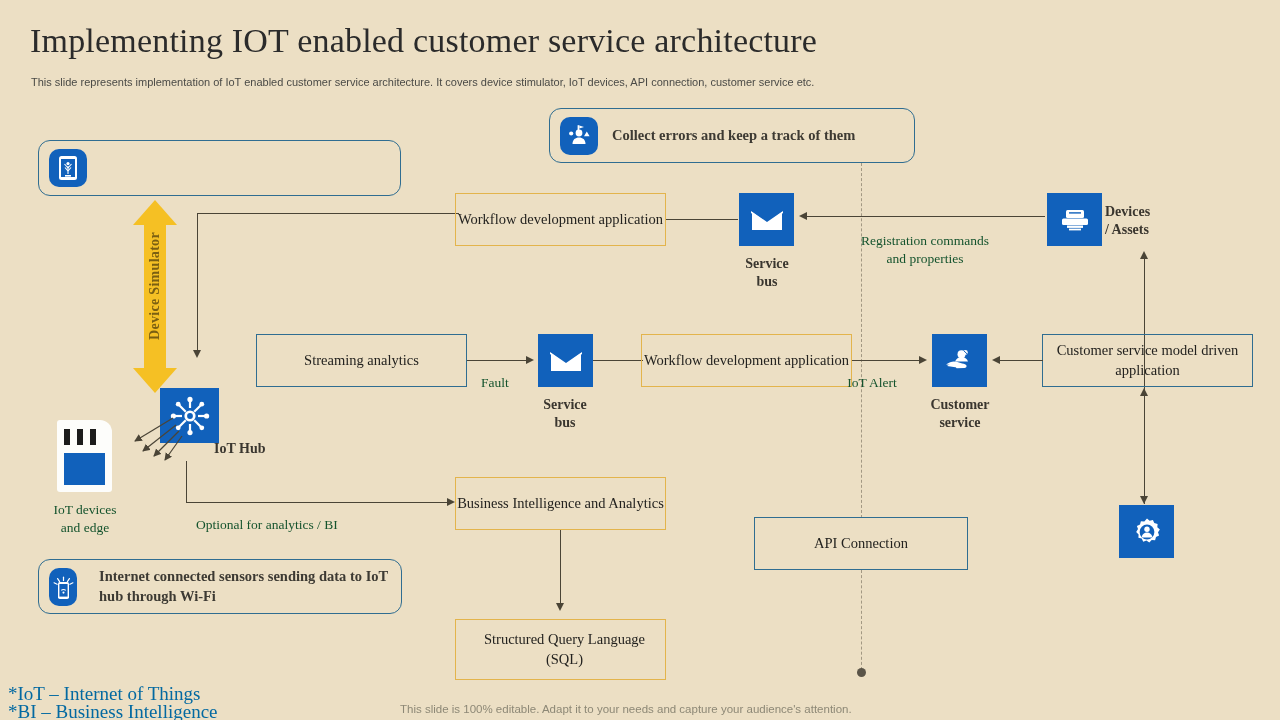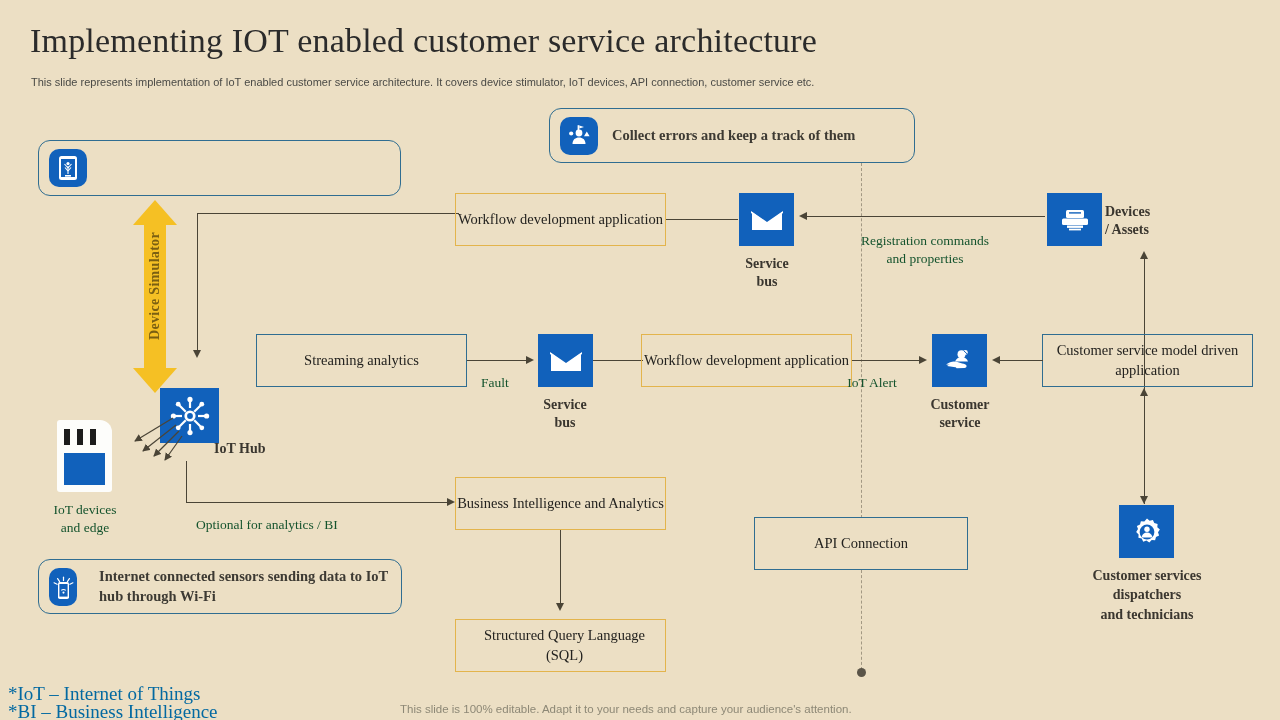--- a/index.html
+++ b/index.html
@@ -350,21 +350,21 @@
   <div class="arrowhead ar-r" style="left:447px; top:498px;"></div>
   <div class="lbl plain" style="left:196px; top:516px; width:250px; text-align:left;">Optional  for  analytics  / BI</div>
 
   <div class="box box-gold" style="left:455px; top:477px; width:211px; height:53px;">
     <span>Business Intelligence and Analytics</span>
   </div>
 
   <div class="ln lnv" style="left:560px; top:530px; height:75px;"></div>
   <div class="arrowhead ar-d" style="left:556px; top:603px;"></div>
 
-  <div class="box box-gold" style="left:455px; top:619px; width:211px; height:53px;padding-left:8px;">
+  <div class="box box-gold" style="left:455px; top:619px; width:211px; height:61px;padding-left:8px;">
     <span>Structured Query Language (SQL)</span>
   </div>
 
   <div class="dashed-v" style="left:861px; top:163px; height:355px;"></div>
   <div class="dashed-v" style="left:861px; top:570px; height:100px;"></div>
   <div class="dot" style="left:857px; top:668px;"></div>
 
   <div class="box box-blue" style="left:754px; top:517px; width:214px; height:53px;">
     <span>API Connection</span>
   </div>
@@ -372,21 +372,20 @@
   <div class="tile sq" style="left:1119px; top:505px; width:55px; height:53px;">
     <svg width="32" height="32" viewBox="0 0 32 32">
       <g fill="#fff">
         <path d="M16 2.6 l2.6 2.2 3.3 -0.9 1.4 3.1 3.3 0.9 -0.3 3.4 2.6 2.2 -1.9 2.8 1.1 3.2 -3.1 1.4 -0.9 3.3 -3.4 -0.2 -2.4 2.4 -2.9 -1.8 -3.2 1.1 -1.5 -3.1 -3.3 -0.8 0.2 -3.4 -2.4 -2.4 1.8 -2.9 -1.1 -3.2 3.1 -1.4 0.9 -3.3 3.4 0.3 z"></path>
       </g>
       <circle cx="16" cy="16" r="7.4" fill="#1161bb"></circle>
       <circle cx="16" cy="13.2" r="2.7" fill="#fff"></circle>
       <path d="M10.6 21.4 C11.3 18 13.4 16.6 16 16.6 C18.6 16.6 20.7 18 21.4 21.4 Z" fill="#fff"></path>
     </svg>
   </div>
-  <div class="lbl b" style="left:1062px; top:566px; width:170px; line-height:1.38;">Customer services<br>dispatchers<br>and technicians</div>
 
   <div class="ln lnv" style="left:1144px; top:394px; height:110px;"></div>
   <div class="arrowhead ar-u" style="left:1140px; top:388px;"></div>
   <div class="arrowhead ar-d" style="left:1140px; top:496px;"></div>
 
   <div class="footnote" style="top:683px;">*IoT – Internet of Things</div>
   <div class="footnote" style="top:701px;">*BI – Business Intelligence</div>
   <div class="editable">This slide is 100% editable. Adapt it to your needs and capture your audience's attention.</div>
 
 </div>

